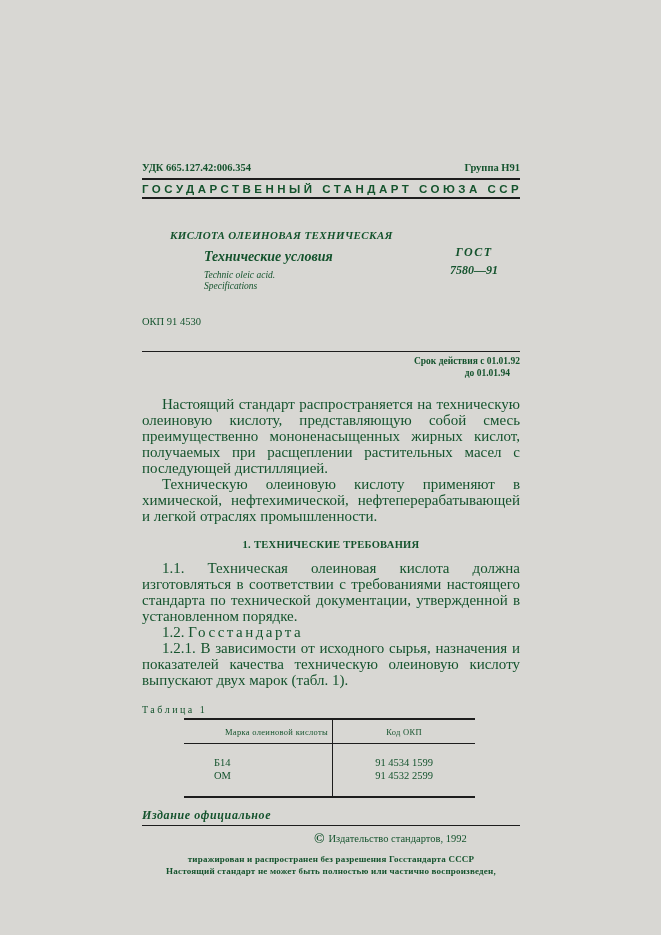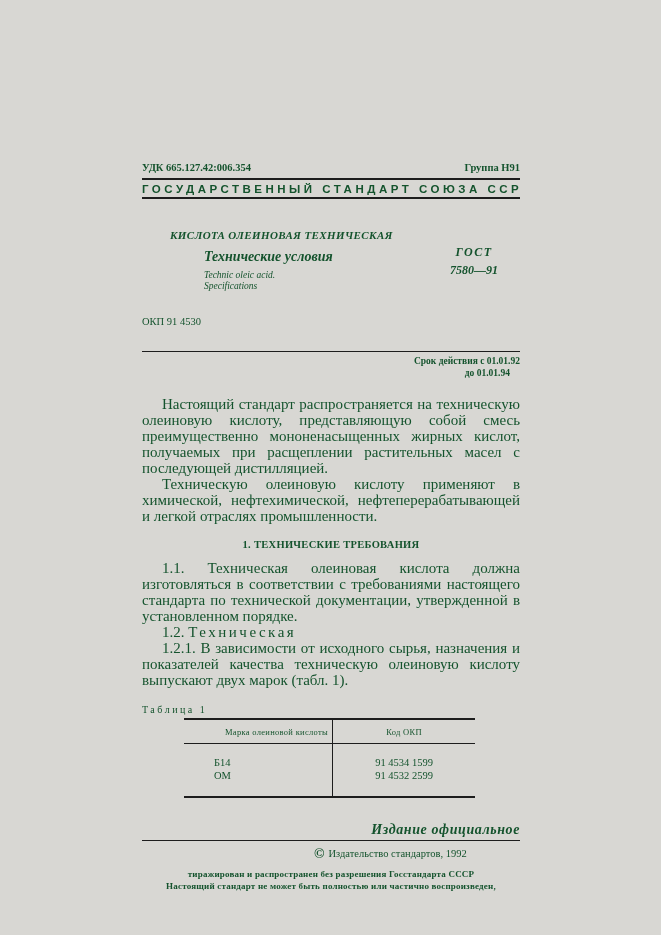--- a/index.html
+++ b/index.html
@@ -47,21 +47,21 @@
     padding:7px 4px 6px 4px; letter-spacing:0.3px;
   }
   table.marks th.c1 { border-right:1.5px solid #1d1d1d; text-align:right; padding-left:10px; width:134px; }
   table.marks th.c2 { text-align:center; }
   table.marks td { padding:1px 0; }
   table.marks td.c1 { border-right:1.5px solid #1d1d1d; padding-left:30px; }
   table.marks td.c2 { text-align:center; }
   table.marks tbody tr.first td { padding-top:13px; }
   table.marks tbody tr.last td { padding-bottom:15px; }
 
-  .official { font-weight:bold; font-style:italic; font-size:14px; letter-spacing:0.6px; margin-top:24px;text-align:right; }
+  .official { font-weight:bold; font-style:italic; font-size:12px; letter-spacing:0.6px; margin-top:10px; }
   .rule-foot { border-top:1.5px solid #1d1d1d; height:0; margin-top:2px; }
   .copyright { margin:5px 0 0 172px; font-size:10.5px; white-space:nowrap; }
   .copy-sym { font-size:14px; font-weight:bold; vertical-align:-1px; margin-right:4px; }
   .notice { text-align:center; font-weight:bold; font-size:9px; line-height:11.5px; margin-top:7px; letter-spacing:0.2px; }
 </style>
 </head>
 <body>
 
 <div class="sheet">
   <div class="content">
@@ -97,21 +97,21 @@
       <div>Срок действия с 01.01.92</div>
       <div class="l2">до 01.01.94</div>
     </div>
 
     <p class="body-p p-first">Настоящий стандарт распространяется на техническую олеиновую кислоту, представляющую собой смесь преимущественно мононенасыщенных жирных кислот, получаемых при расщеплении растительных масел с последующей дистилляцией.</p>
     <p class="body-p">Техническую олеиновую кислоту применяют в химической, нефтехимической, нефтеперерабатывающей и легкой отраслях промышленности.</p>
 
     <div class="section-title">1. ТЕХНИЧЕСКИЕ ТРЕБОВАНИЯ</div>
 
     <p class="body-p">1.1. Техническая олеиновая кислота должна изготовляться в соответствии с требованиями настоящего стандарта по технической документации, утвержденной в установленном порядке.</p>
-    <p class="body-p"><span>1.2.</span> <span class="spaced">Техническая</span></p>
+    <p class="body-p"><span>1.2.</span> <span class="spaced">Госстандарта</span></p>
     <p class="body-p">1.2.1. В зависимости от исходного сырья, назначения и показателей качества техническую олеиновую кислоту выпускают двух марок (табл. 1).</p>
 
     <div class="table-caption">Таблица 1</div>
     <table class="marks">
       <thead>
         <tr>
           <th class="c1">Марка олеиновой кислоты</th>
           <th class="c2">Код ОКП</th>
         </tr>
       </thead>

